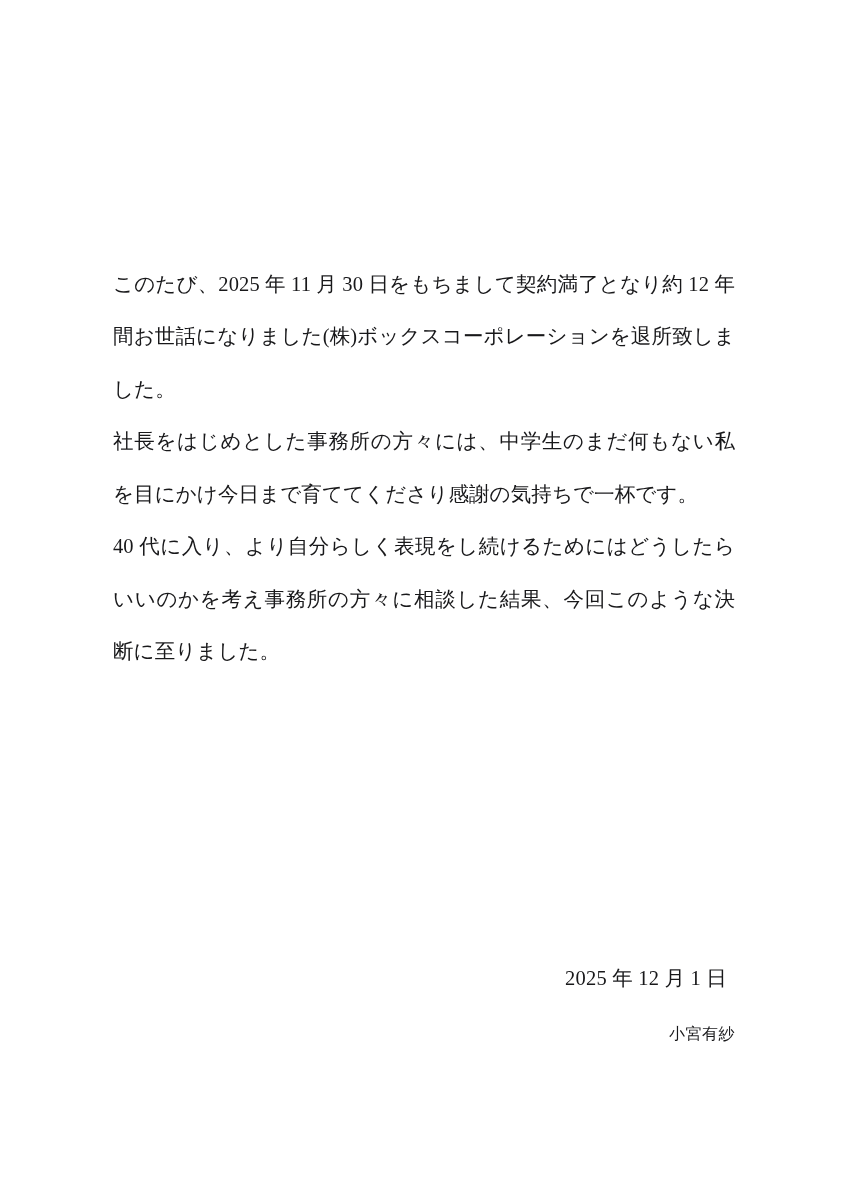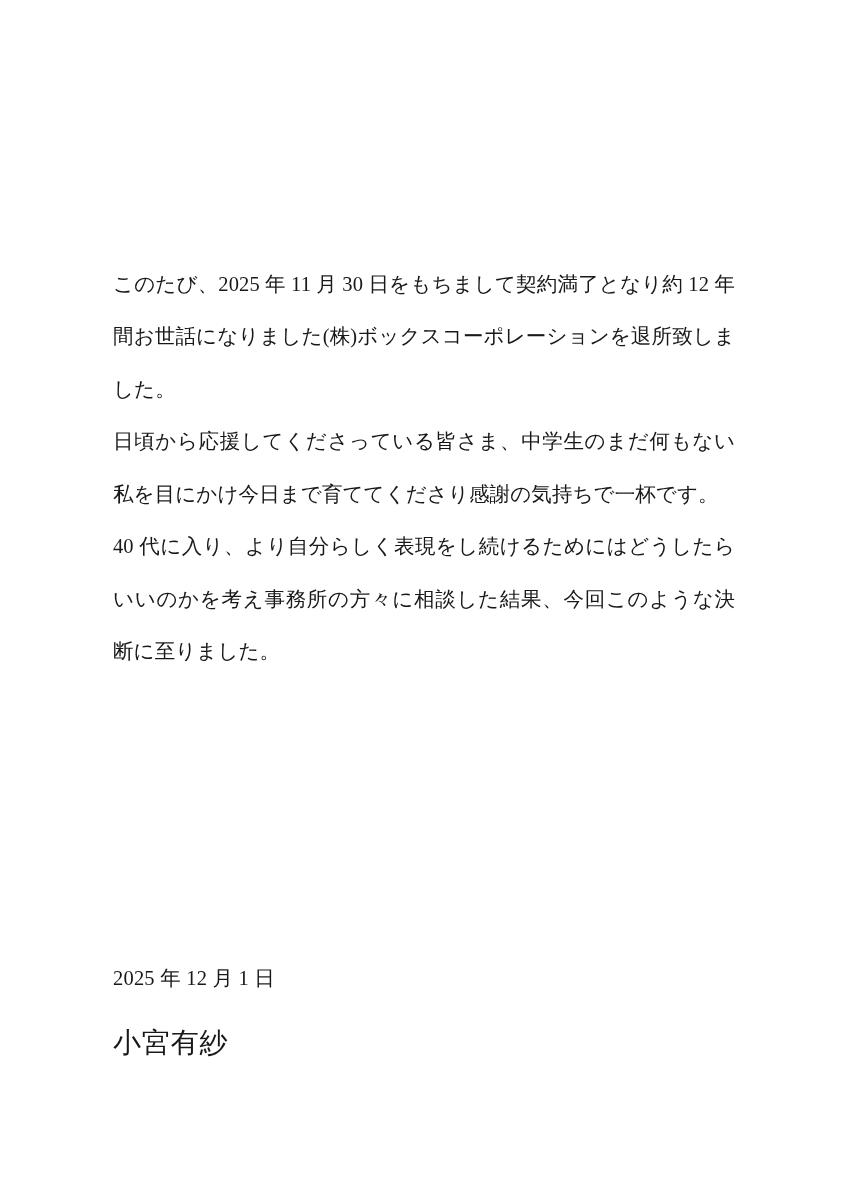--- a/index.html
+++ b/index.html
@@ -57,53 +57,54 @@
 
   .para + .para {
     margin-top: 0;
   }
 
   .closing {
     position: absolute;
     left: 113px;
     top: 962px;
     width: 622px;
+    text-align: right;
   }
 
   .closing-date {
     font-size: 20.5px;
     line-height: 1.6;
     letter-spacing: 0.01em;
     color: #18181a;
     margin: 0;
     padding-right: 8px;
   }
 
   .closing-name {
-    font-size: 28px;
+    font-size: 16px;
     line-height: 1.6;
     letter-spacing: 0.03em;
     color: #18181a;
     margin: 26px 0 0 0;
     padding-right: 0px;
   }
 </style>
 </head>
 <body>
 
 <div class="page">
 
   <div class="doc-body">
 
 
     <div class="spacer-block"></div>
 
     <p class="para">このたび、2025 年 11 月 30 日をもちまして契約満了となり約 12 年間お世話になりました(株)ボックスコーポレーションを退所致しました。</p>
 
-    <p class="para">日頃から応援してくださっている皆さま、中学生のまだ何もない私を目にかけ今日まで育ててくださり感謝の気持ちで一杯です。</p>
+    <p class="para">社長をはじめとした事務所の方々には、中学生のまだ何もない私を目にかけ今日まで育ててくださり感謝の気持ちで一杯です。</p>
 
     <p class="para">40 代に入り、より自分らしく表現をし続けるためにはどうしたらいいのかを考え事務所の方々に相談した結果、今回このような決断に至りました。</p>
 
 
   </div>
 
   <div class="closing">
     <p class="closing-date">2025 年 12 月 1 日</p>
     <p class="closing-name">小宮有紗</p>
   </div>

